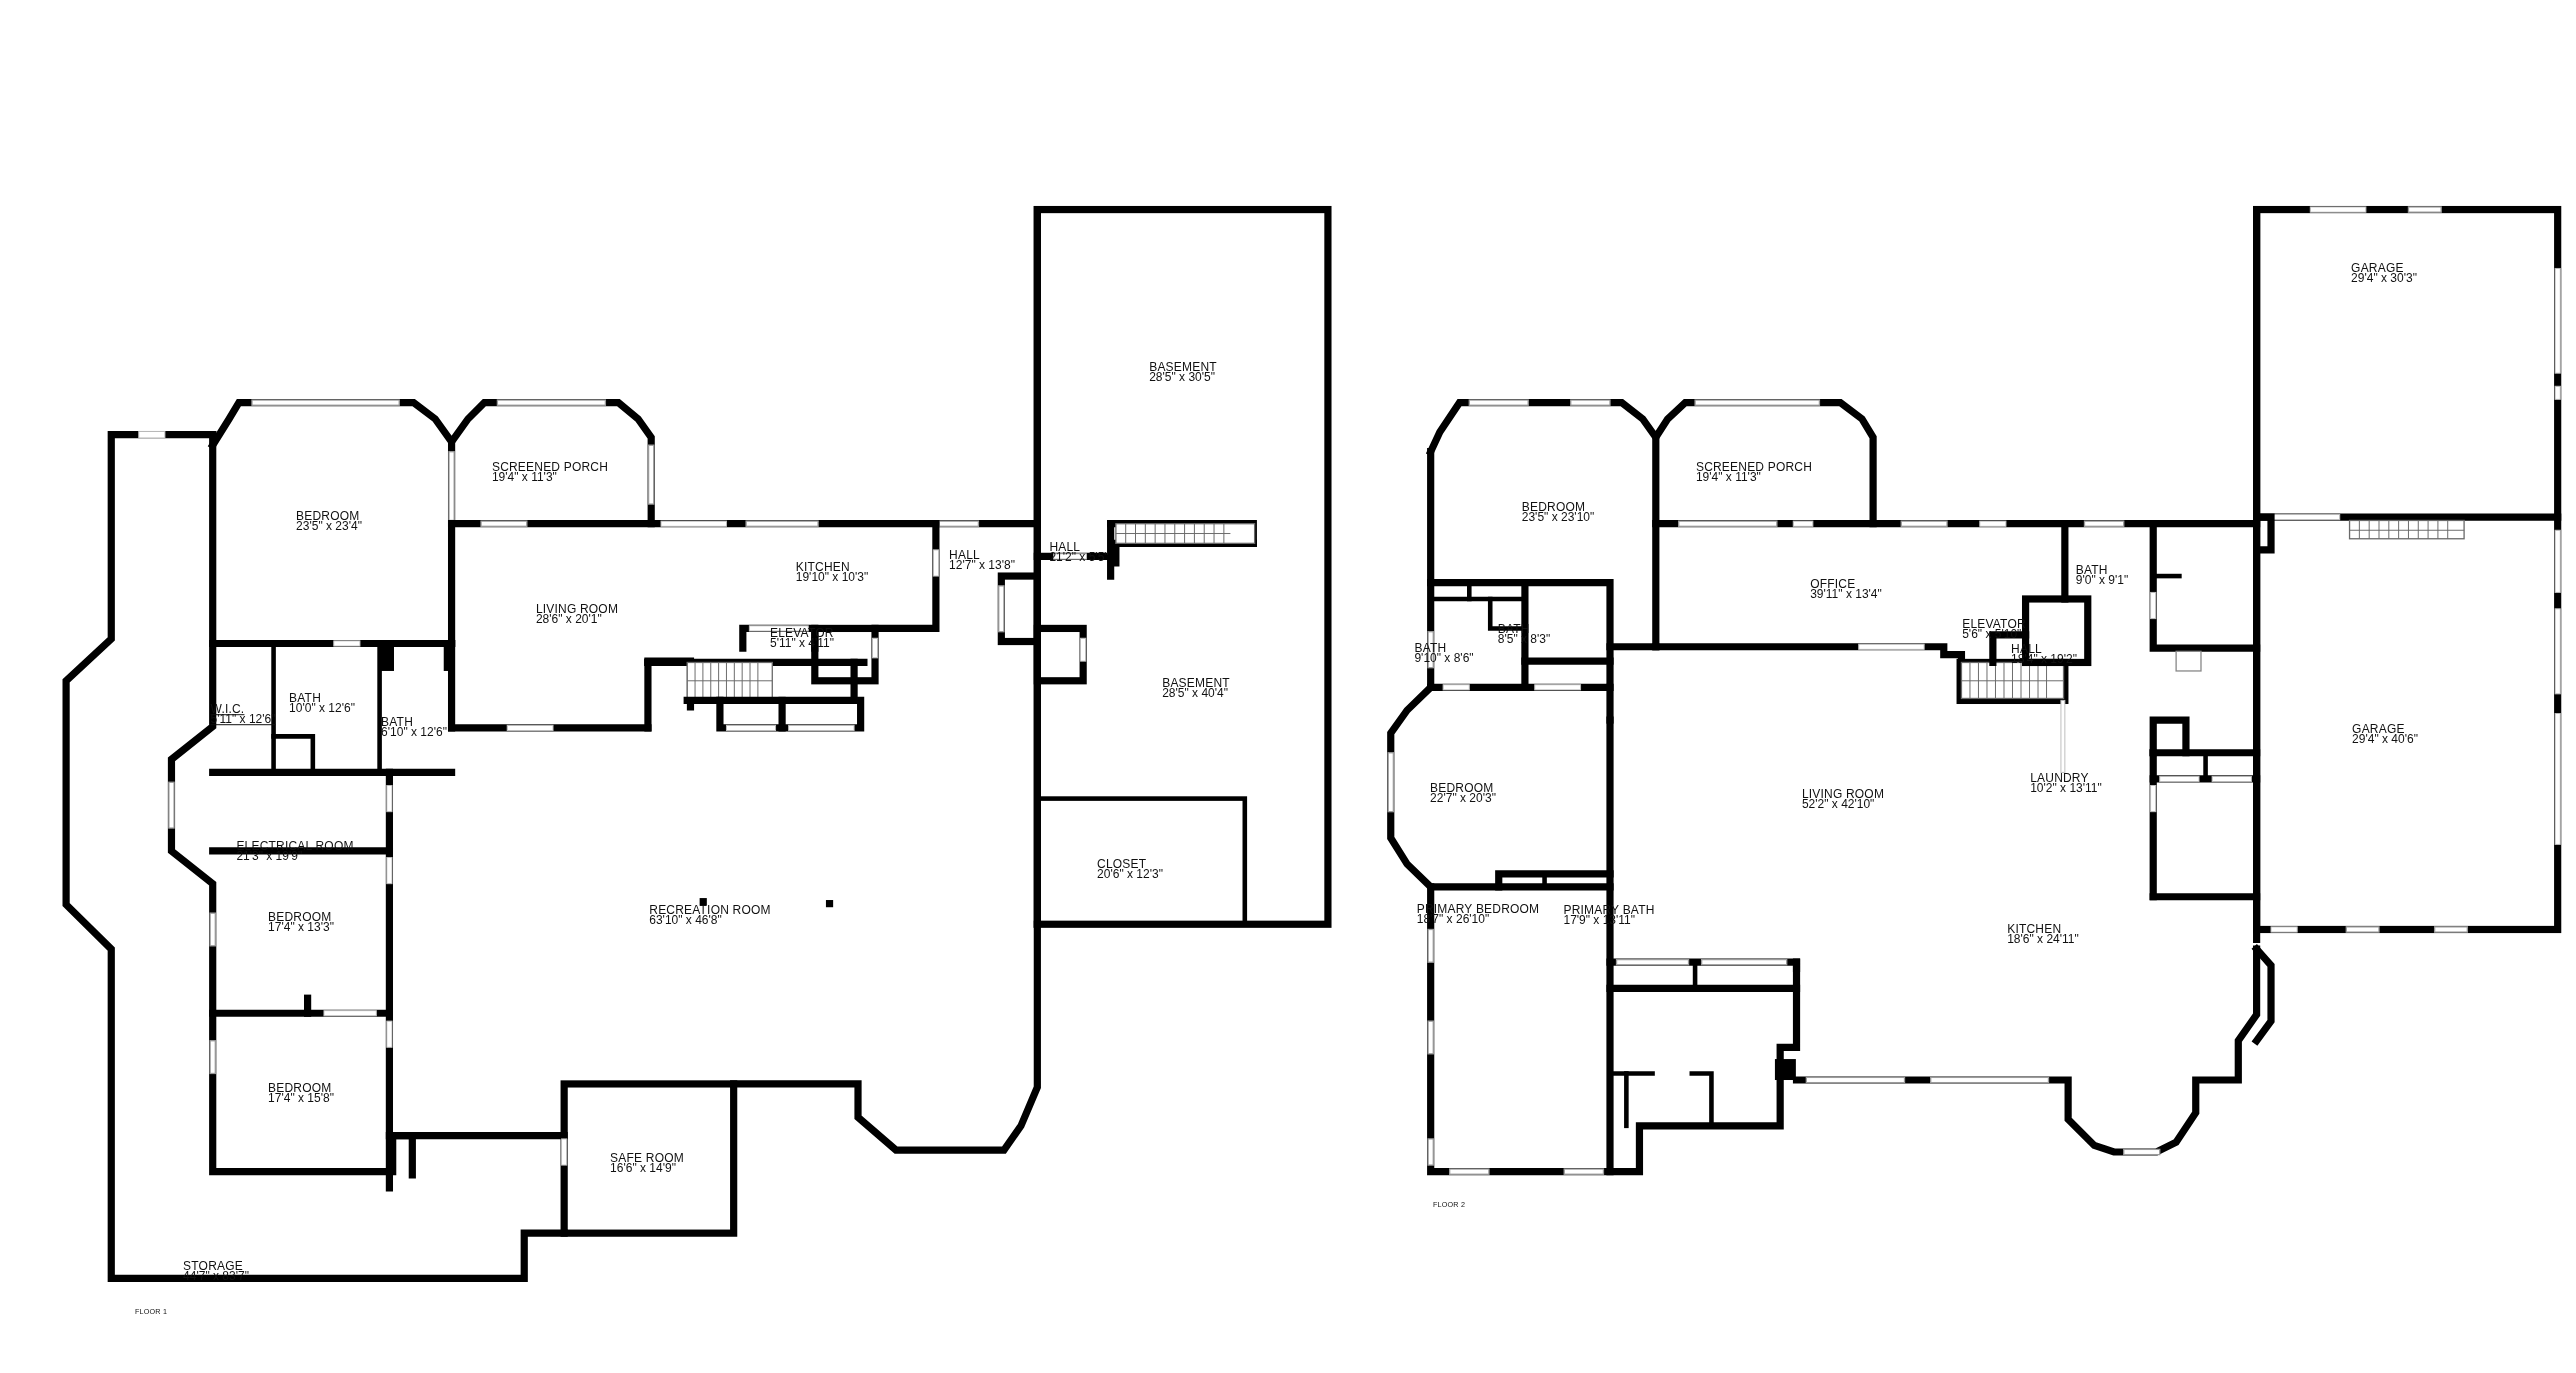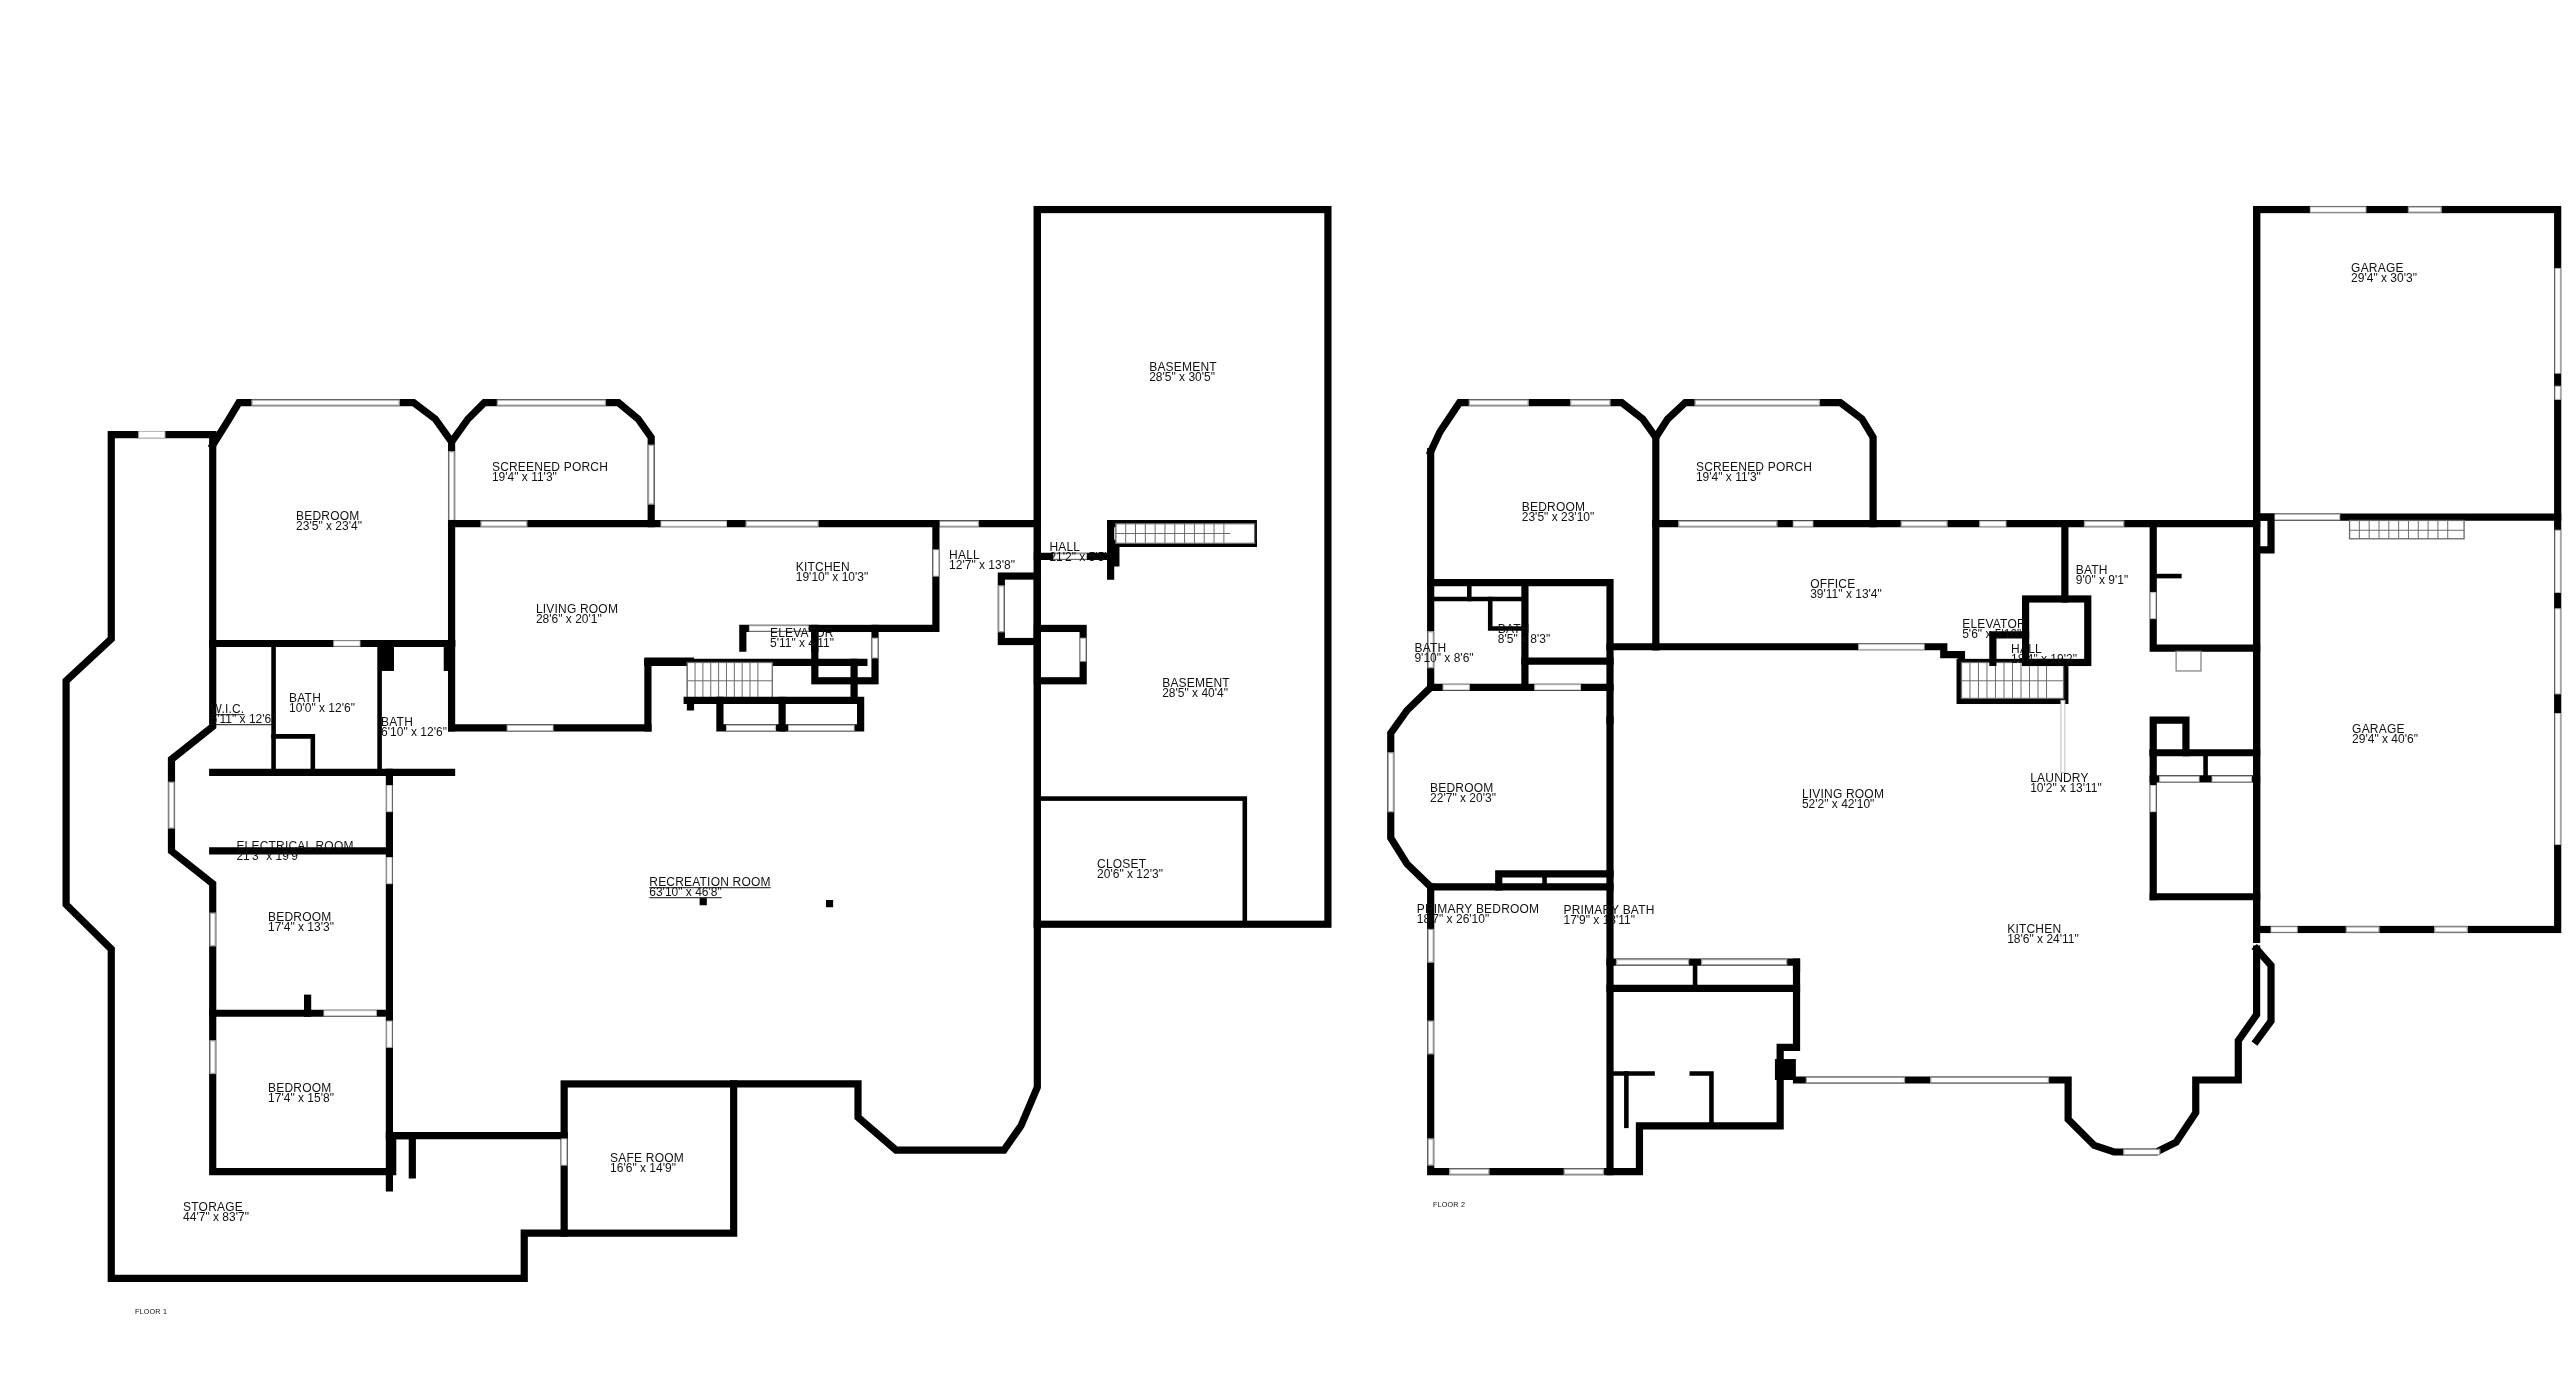--- a/index.html
+++ b/index.html
@@ -313,37 +313,37 @@
   <span class="dims">10'0" x 12'6"</span>
 </div>
 <div class="room-label" style="left:414px;top:728px;">
   <span class="name">BATH</span>
   <span class="dims">6'10" x 12'6"</span>
 </div>
 <div class="room-label" style="left:267px;top:852px;margin-left:28px;">
   <span class="name">ELECTRICAL ROOM</span>
   <span class="dims">21'3" x 19'9"</span>
 </div>
-<div class="room-label" style="left:710px;top:888px;text-decoration:underline;">
+<div class="room-label" style="left:710px;top:916px;">
   <span class="name">RECREATION ROOM</span>
   <span class="dims">63'10" x 46'8"</span>
 </div>
 <div class="room-label" style="left:301px;top:923px;">
   <span class="name">BEDROOM</span>
   <span class="dims">17'4" x 13'3"</span>
 </div>
 <div class="room-label" style="left:301px;top:1094px;">
   <span class="name">BEDROOM</span>
   <span class="dims">17'4" x 15'8"</span>
 </div>
 <div class="room-label" style="left:647px;top:1164px;">
   <span class="name">SAFE ROOM</span>
   <span class="dims">16'6" x 14'9"</span>
 </div>
-<div class="room-label" style="left:216px;top:1213px;">
+<div class="room-label" style="left:216px;top:1272px;">
   <span class="name">STORAGE</span>
   <span class="dims">44'7" x 83'7"</span>
 </div>
 <div class="floor-label" style="left:111px;top:1307px;margin-left:24px;">FLOOR 1</div>
 
 <div class="room-label" style="left:1558px;top:513px;">
   <span class="name">BEDROOM</span>
   <span class="dims">23'5" x 23'10"</span>
 </div>
 <div class="room-label" style="left:1754px;top:473px;">

